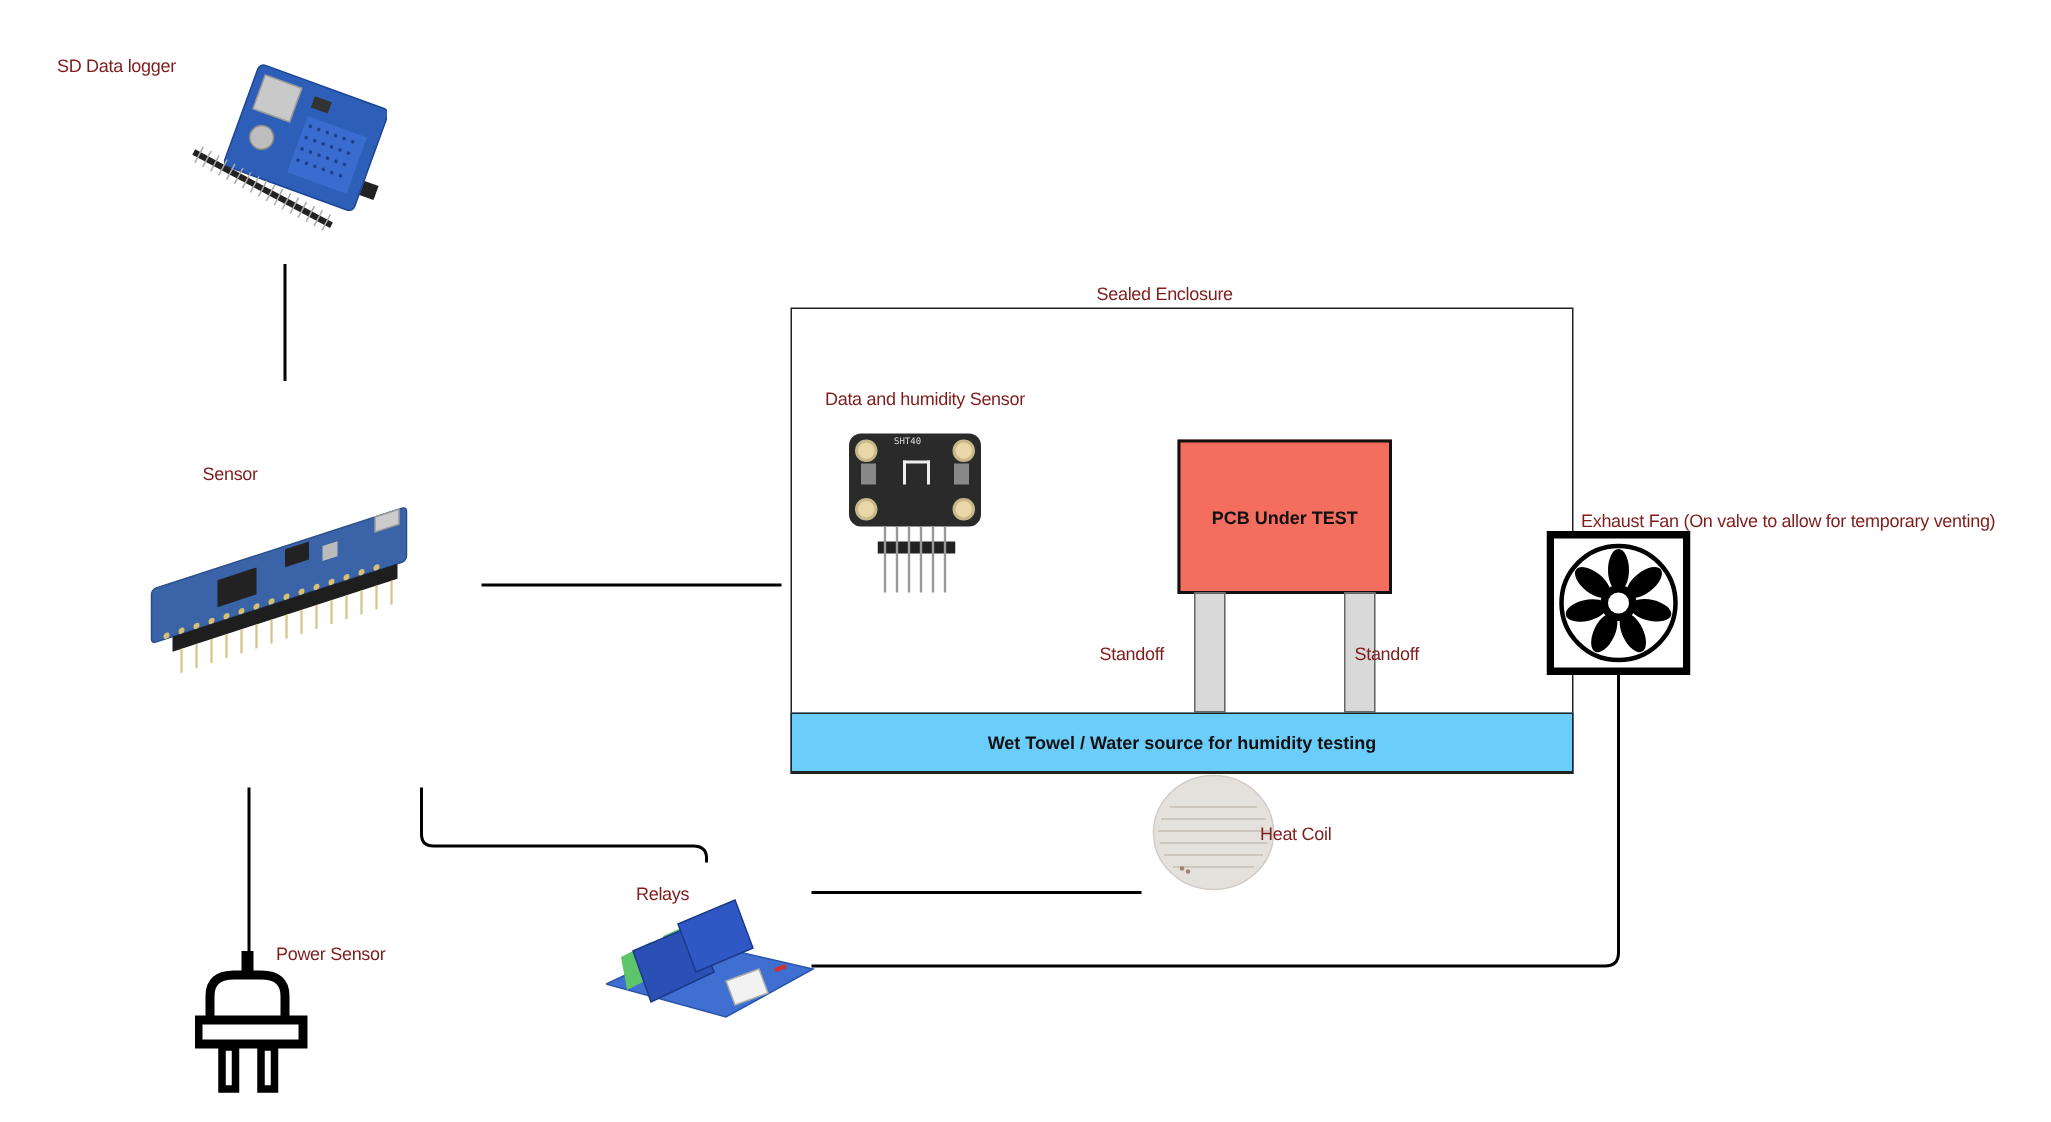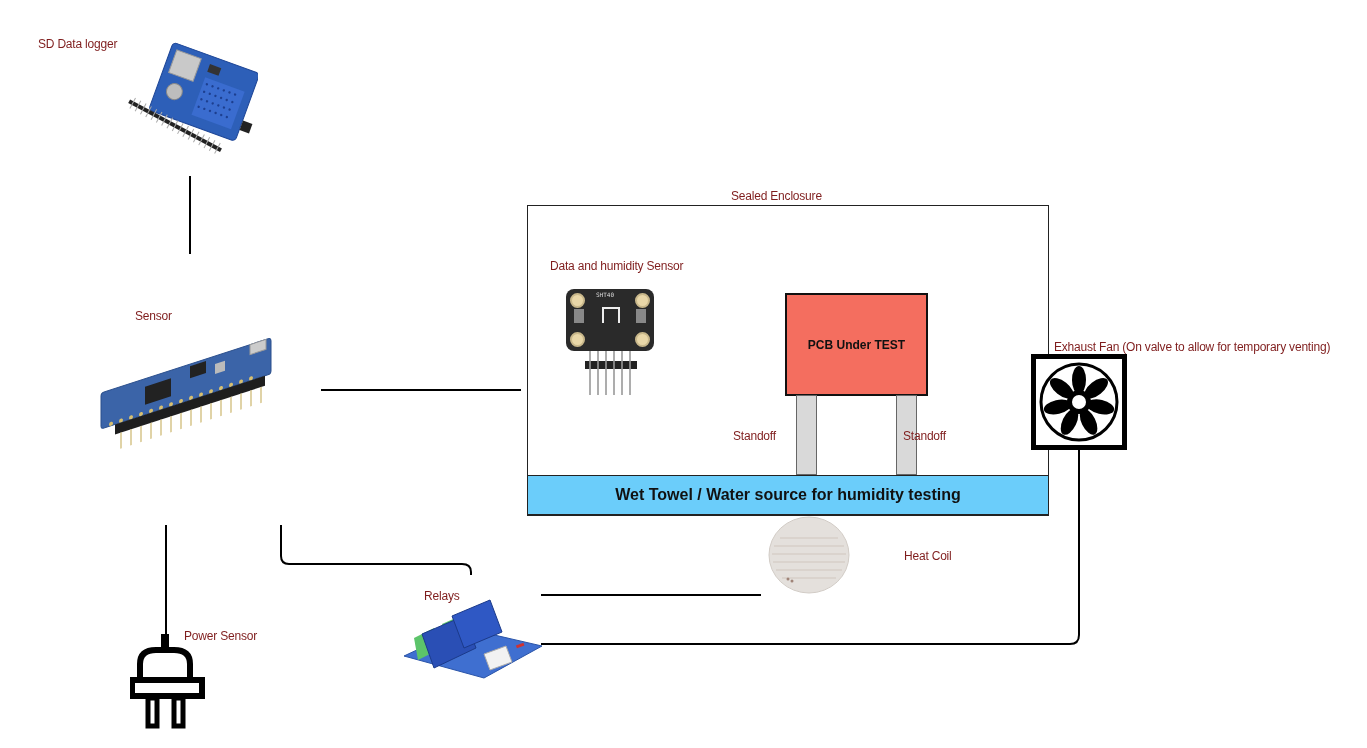--- a/index.html
+++ b/index.html
@@ -160,37 +160,37 @@
 <div class="box" style="left:769px;top:293px;width:143px;height:103px;background:#f46e5f;border:2px solid #111;display:flex;align-items:center;justify-content:center;">
   <span style="font-size:12px;font-weight:bold;color:#111;">PCB Under TEST</span>
 </div>
 
 <div class="box" style="left:780px;top:395px;width:21px;height:80px;background:#d9d9d9;border:1px solid #666;"></div>
 <div class="box" style="left:880px;top:395px;width:21px;height:80px;background:#d9d9d9;border:1px solid #666;"></div>
 <div class="lbl" style="left:733px;top:429px;">Standoff</div>
 <div class="lbl" style="left:903px;top:429px;">Standoff</div>
 
 <div class="box" style="left:511px;top:475px;width:522px;height:41px;background:#6bcdfa;border:1.5px solid #222;border-bottom:2px solid #222;display:flex;align-items:center;justify-content:center;">
-  <span style="font-size:16px;font-weight:bold;color:#111;">Wet Towel / Water source for humidity testing</span>
+  <span style="font-size:12px;font-weight:bold;color:#111;">Wet Towel / Water source for humidity testing</span>
 </div>
 
 <svg class="comp" style="left:768px;top:516px;" width="82" height="78">
   <ellipse cx="41" cy="39" rx="40" ry="38" fill="#e4e0dc" stroke="#d2ccc6"></ellipse>
   <g stroke="#cfc6be" stroke-width="1.2" fill="none">
     <line x1="12" y1="22" x2="70" y2="22"></line>
       <line x1="6" y1="30" x2="76" y2="30"></line>
       <line x1="4" y1="38" x2="78" y2="38"></line>
       <line x1="5" y1="46" x2="77" y2="46"></line>
       <line x1="8" y1="54" x2="74" y2="54"></line>
       <line x1="14" y1="62" x2="68" y2="62"></line>
   </g>
   <circle cx="20" cy="63" r="1.5" fill="#a08478"></circle>
     <circle cx="24" cy="65" r="1.5" fill="#a08478"></circle>
 </svg>
-<div class="lbl" style="left:904px;top:549px;">Heat Coil</div>
+<div class="lbl" style="left:840px;top:549px;">Heat Coil</div>
 
 <div class="lbl" style="left:1054px;top:340px;">Exhaust Fan (On valve to allow for temporary venting)</div>
 <svg class="comp" style="left:1031px;top:354px;" width="96" height="96" viewBox="0 0 96 96">
   <rect x="2.5" y="2.5" width="91" height="91" fill="#fff" stroke="#000" stroke-width="5"></rect>
   <circle cx="48" cy="48" r="38" fill="none" stroke="#000" stroke-width="3"></circle>
   <g fill="#000" id="fan-blades">
     <ellipse cx="48" cy="26" rx="7" ry="14" transform="rotate(0 48 48)"></ellipse>
     <ellipse cx="48" cy="26" rx="7" ry="14" transform="rotate(51.4 48 48)"></ellipse>
     <ellipse cx="48" cy="26" rx="7" ry="14" transform="rotate(102.8 48 48)"></ellipse>
     <ellipse cx="48" cy="26" rx="7" ry="14" transform="rotate(154.2 48 48)"></ellipse>

